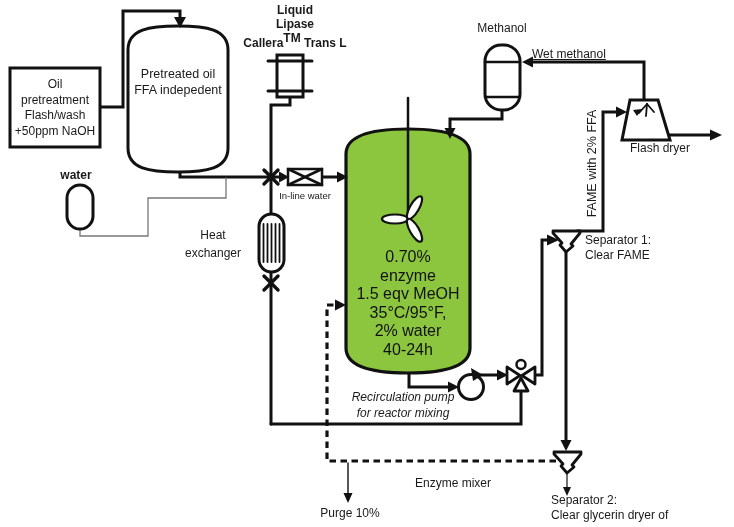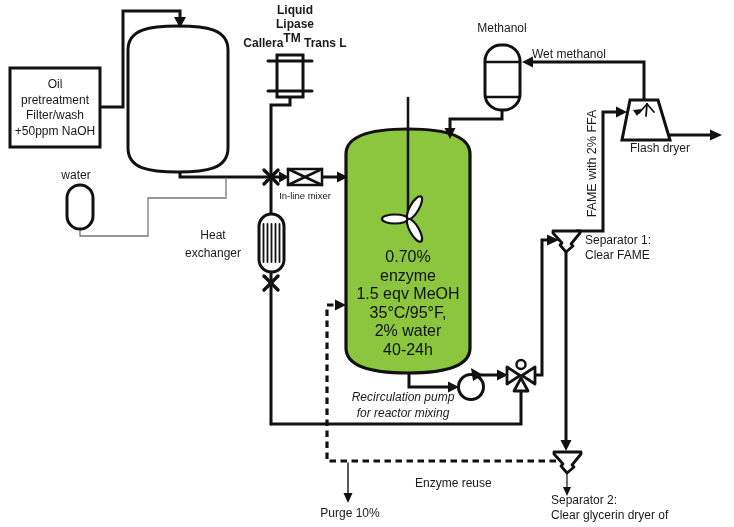--- a/index.html
+++ b/index.html
@@ -5,25 +5,25 @@
   html,body{margin:0;padding:0;background:#fff;}
   #canvas{position:relative;width:734px;height:527px;background:#ffffff;overflow:hidden;
           font-family:"Liberation Sans",sans-serif;}
   #pfd-svg{position:absolute;left:0;top:0;}
   .label{position:absolute;color:#1a1a1a;font-size:12px;line-height:15px;}
   .center{text-align:center;}
   .lbl-oil-box{left:10px;top:77px;width:90px;line-height:15.5px;}
   .lbl-pretreated{left:128px;top:66px;width:100px;line-height:16px;font-size:12.5px;}
   .lbl-lipase{left:233px;top:3px;width:124px;line-height:14px;font-weight:bold;}
   .lbl-lipase sup{font-size:12px;}
-  .lbl-water{left:46px;top:168px;width:60px;}
+  .lbl-water{left:46px;top:168px;width:60px;font-weight:bold;}
   .lbl-mixer{left:262px;top:188px;width:86px;font-size:9.5px;}
   .lbl-hx{left:163px;top:226px;width:100px;line-height:18px;}
   .lbl-methanol{left:460px;top:21px;width:84px;}
-  .lbl-wetmeoh{left:532px;top:47px;width:110px;}
+  .lbl-wetmeoh{left:532px;top:47px;width:110px;text-decoration:underline;}
   .lbl-reactor{left:346px;top:248px;width:124px;font-size:16px;line-height:18.5px;color:#111;}
   .lbl-fame{left:522px;top:156px;width:140px;transform:rotate(-90deg);font-size:12.5px;}
   .lbl-flash{left:620px;top:141px;width:80px;}
   .lbl-sep1{left:585px;top:233px;width:110px;}
   .lbl-sep2{left:551px;top:493px;width:150px;line-height:14.5px;}
   .lbl-recirc{left:326px;top:390px;width:154px;line-height:15.5px;font-style:italic;}
   .lbl-enzreuse{left:415px;top:476px;width:110px;}
   .lbl-purge{left:308px;top:506px;width:84px;}
 </style>
 </head>
@@ -185,34 +185,38 @@
     <polygon points="560.5,440 571.5,440 566,451"></polygon>
     <polygon points="335,299.5 335,310.5 346,305"></polygon>
     <polygon points="343.5,493 352.5,493 348,503"></polygon>
     <polygon points="563,487 571,487 567,496"></polygon>
   </g>
 </svg>
 
 <div class="label lbl-oil-box center">
   <div>Oil</div>
   <div>pretreatment</div>
-  <div>Filter/wash</div>
+  <div>Flash/wash</div>
   <div>+50ppm NaOH</div>
 </div>
 
+<div class="label lbl-pretreated center">
+  <div>Pretreated oil</div>
+  <div>FFA indepedent</div>
+</div>
 
 <div class="label lbl-lipase center">
   <div>Liquid</div>
   <div>Lipase</div>
   <div><span>Callera</span><sup>TM</sup><span> Trans L</span></div>
 </div>
 
 <div class="label lbl-water center">water</div>
 
-<div class="label lbl-mixer center">In-line mixer</div>
+<div class="label lbl-mixer center">In-line water</div>
 
 <div class="label lbl-hx center">
   <div>Heat</div>
   <div>exchanger</div>
 </div>
 
 <div class="label lbl-methanol center">Methanol</div>
 
 <div class="label lbl-wetmeoh">Wet methanol</div>
 
@@ -237,17 +241,17 @@
 <div class="label lbl-sep2">
   <div>Separator 2:</div>
   <div>Clear glycerin dryer of</div>
 </div>
 
 <div class="label lbl-recirc center">
   <div>Recirculation pump</div>
   <div>for reactor mixing</div>
 </div>
 
-<div class="label lbl-enzreuse">Enzyme reuse</div>
+<div class="label lbl-enzreuse">Enzyme mixer</div>
 
 <div class="label lbl-purge center">Purge 10%</div>
 
 </div>
 
 </body></html>

